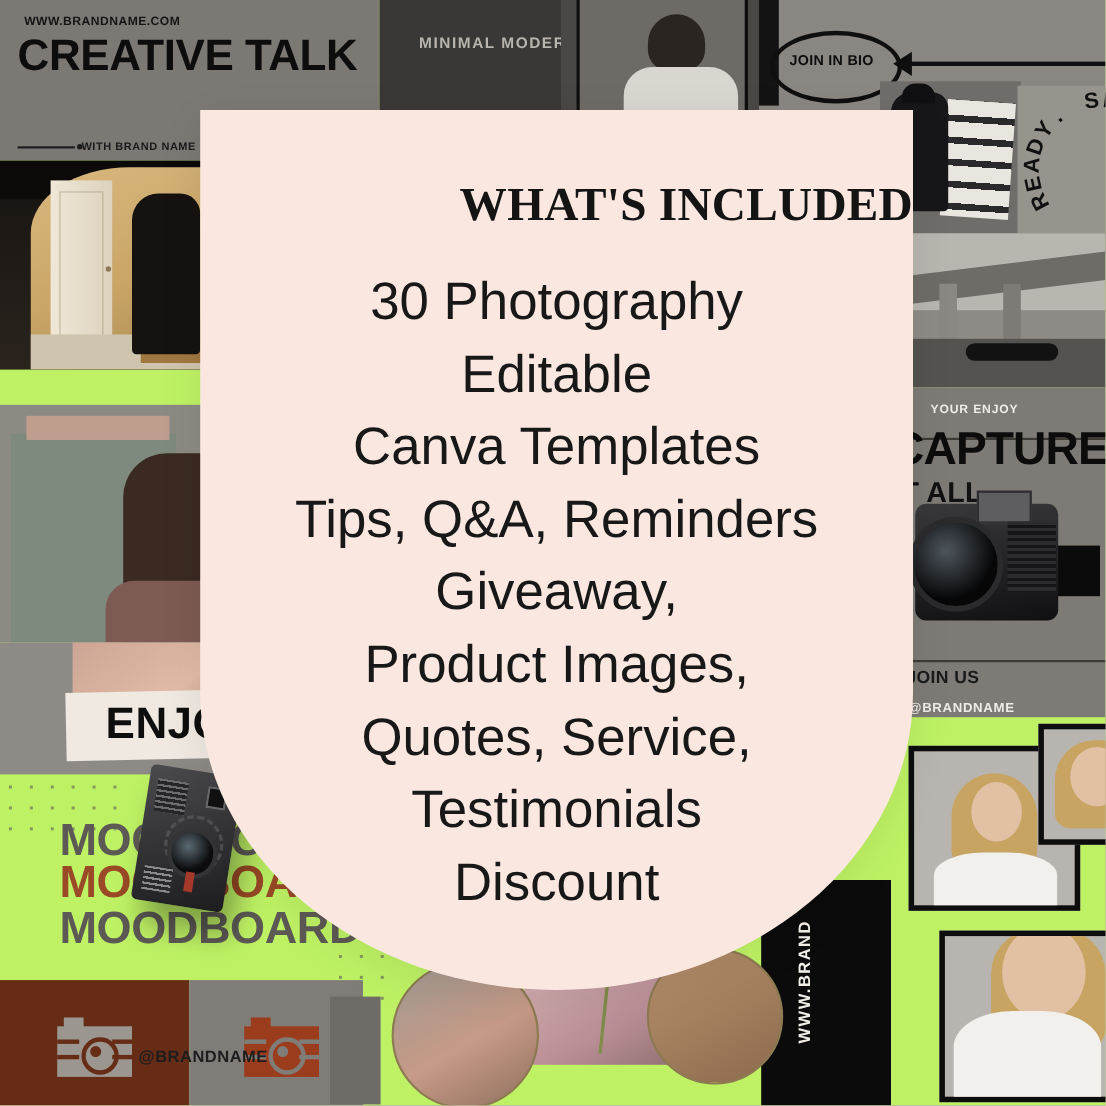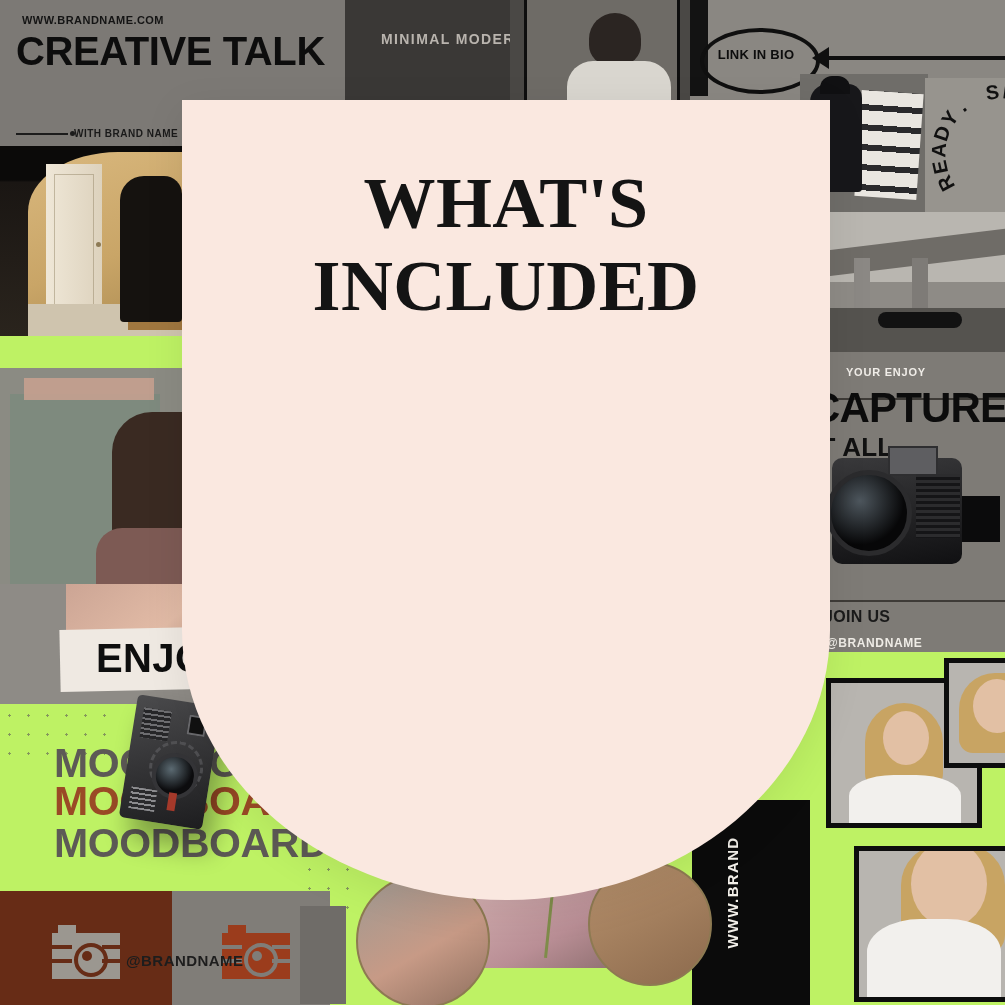--- a/index.html
+++ b/index.html
@@ -172,23 +172,23 @@
   .gray-sq{left:300px;top:906px;width:46px;height:98px;background:#6f6c68;}
 
   
   .overlay{
     left:182px;top:100px;width:648px;height:800px;
     background:#fae8e0;
     border-radius:0 0 324px 324px / 0 0 270px 270px;
     box-shadow:0 10px 40px rgba(0,0,0,.08);
   }
   .ov-title{
-    position:absolute;left:0;top:62px;width:648px;text-align:center;
+    position:absolute;left:0;top:62px;width:648px;text-align:right;
     font-family:"Liberation Serif","DejaVu Serif",serif;
-    font-size:72px;font-weight:700;color:#141414;letter-spacing:.005em;
+    font-size:43px;font-weight:700;color:#141414;letter-spacing:.005em;
   }
   .ov-list{
     position:absolute;left:0;top:142px;width:648px;text-align:center;
     font-size:48px;line-height:66px;color:#181818;font-weight:400;
   }
   .ov-list div{white-space:pre;}
 </style>
 </head>
 <body>
 
@@ -274,21 +274,21 @@
   <div class="abs mm-photo">
     <div class="abs mm-frame">
       <div class="abs mm-head"></div>
       <div class="abs mm-shoulder"></div>
     </div>
   </div>
 
   <div class="abs tr-bg"></div>
   <div class="abs tr-dark"></div>
   <div class="abs bio-oval"></div>
-  <div class="abs tx bio-label">LINK IN BIO</div>
+  <div class="abs tx bio-label">JOIN IN BIO</div>
   <div class="abs bio-arrow"></div>
   <div class="abs bio-head"></div>
 
   <div class="abs ph-skate">
     <div class="abs sk-board"></div>
     <div class="abs sk-body"></div>
     <div class="abs sk-hat"></div>
   </div>
 
   <div class="abs rsw" id="rsw">
@@ -348,15 +348,26 @@
   </div>
 
   <div class="abs gray-sq"></div>
   <div class="abs mid-photo"></div>
   <div class="abs stem"></div>
   <div class="circ c1"></div>
   <div class="circ c2"></div>
 
   <div class="abs overlay">
     <div class="ov-title">WHAT'S INCLUDED</div>
+    <div class="ov-list" id="ov-list">
+        <div>30 Photography</div>
+        <div>Editable</div>
+        <div>Canva Templates</div>
+        <div>Tips, Q&amp;A, Reminders</div>
+        <div>Giveaway,</div>
+        <div>Product Images,</div>
+        <div>Quotes, Service,</div>
+        <div>Testimonials</div>
+        <div>Discount</div>
+      </div>
   </div>
 
 </div>
 
 </body></html>

